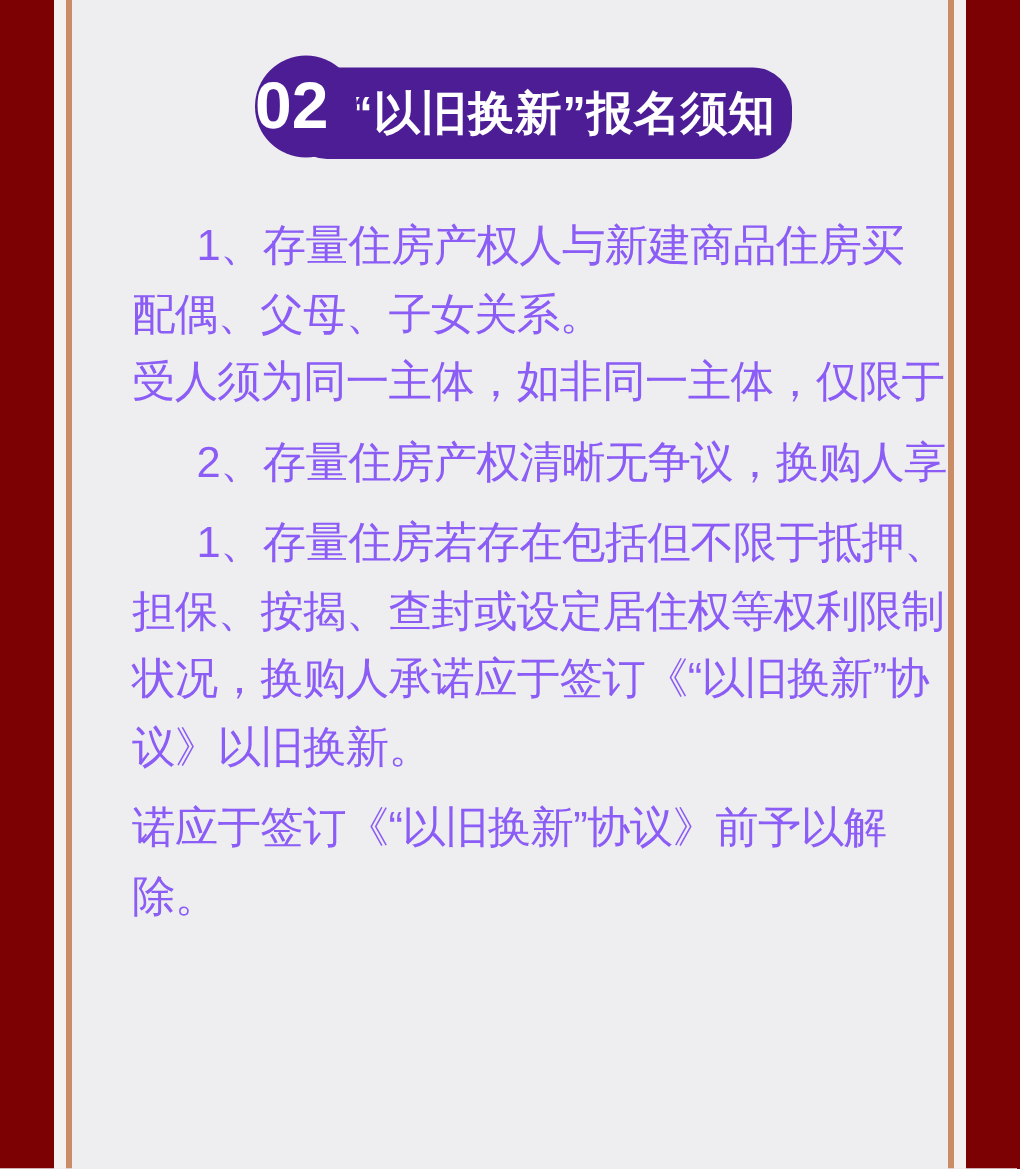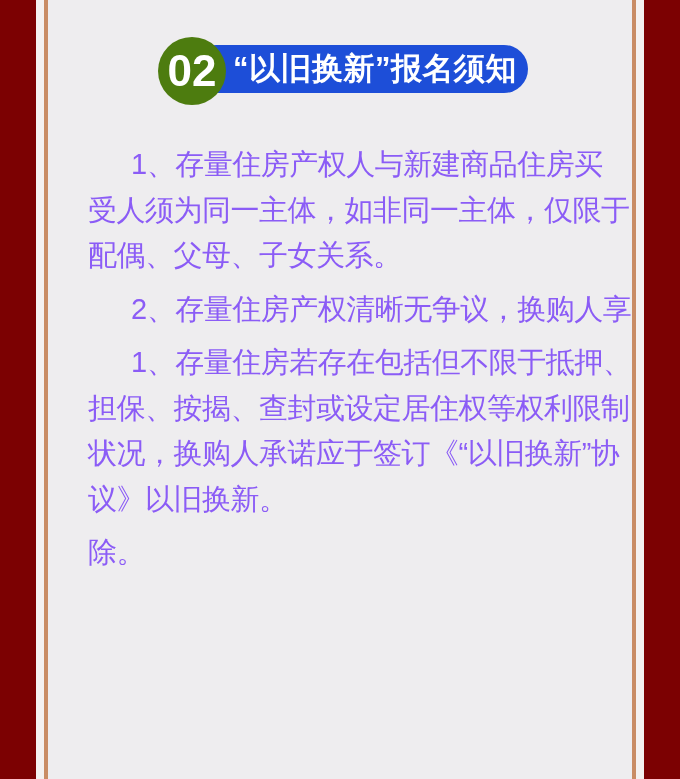--- a/index.html
+++ b/index.html
@@ -34,45 +34,44 @@
 
   
   .badge {
     position: absolute;
     left: 158px; top: 37px;
     width: 370px; height: 68px;
   }
   .badge-pill {
     position: absolute;
     left: 34px; right: 0; top: 8px;
-    height: 48px;
-    background: #1d4ed8;
+    height: 61px;
+    background: #4c1d95;
     border-radius: 26px;
     display: flex;
     align-items: center;
     padding-left: 41px;
     box-sizing: border-box;
   }
   .badge-title {
     color: #ffffff;
     font-size: 31px;
     font-weight: 700;
     letter-spacing: 0.5px;
     white-space: nowrap;
     line-height: 52px;
   }
   .badge-circle {
     position: absolute;
-    left: 0; top: 0;
+    left: 12px; top: 0;
     width: 68px; height: 68px;
     border-radius: 50%;
-    background: #4d7c0f;
+    background: #4c1d95;
     display: flex;
     align-items: center;
-    justify-content: center;
   }
   .badge-number {
     color: #ffffff;
     font-size: 44px;
     font-weight: 700;
     letter-spacing: 0px;
     line-height: 68px;
   }
 
   
@@ -108,32 +107,33 @@
   </div>
   <div class="badge-circle">
     <span class="badge-number">02</span>
   </div>
 </div>
 
 <div class="notice">
 
   <div class="para">
     <div class="t-line first">1、存量住房产权人与新建商品住房买</div>
+    <div class="t-line">配偶、父母、子女关系。</div>
     <div class="t-line">受人须为同一主体，如非同一主体，仅限于</div>
-    <div class="t-line">配偶、父母、子女关系。</div>
   </div>
 
   <div class="para">
     <div class="t-line first">2、存量住房产权清晰无争议，换购人享</div>
   </div>
 
   <div class="para">
     <div class="t-line first">1、存量住房若存在包括但不限于抵押、</div>
     <div class="t-line">担保、按揭、查封或设定居住权等权利限制</div>
     <div class="t-line">状况，换购人承诺应于签订《“以旧换新”协</div>
     <div class="t-line">议》以旧换新。</div>
   </div>
 
   <div class="para">
+    <div class="t-line">诺应于签订《“以旧换新”协议》前予以解</div>
     <div class="t-line">除。</div>
   </div>
 
 </div>
 
 </body></html>

